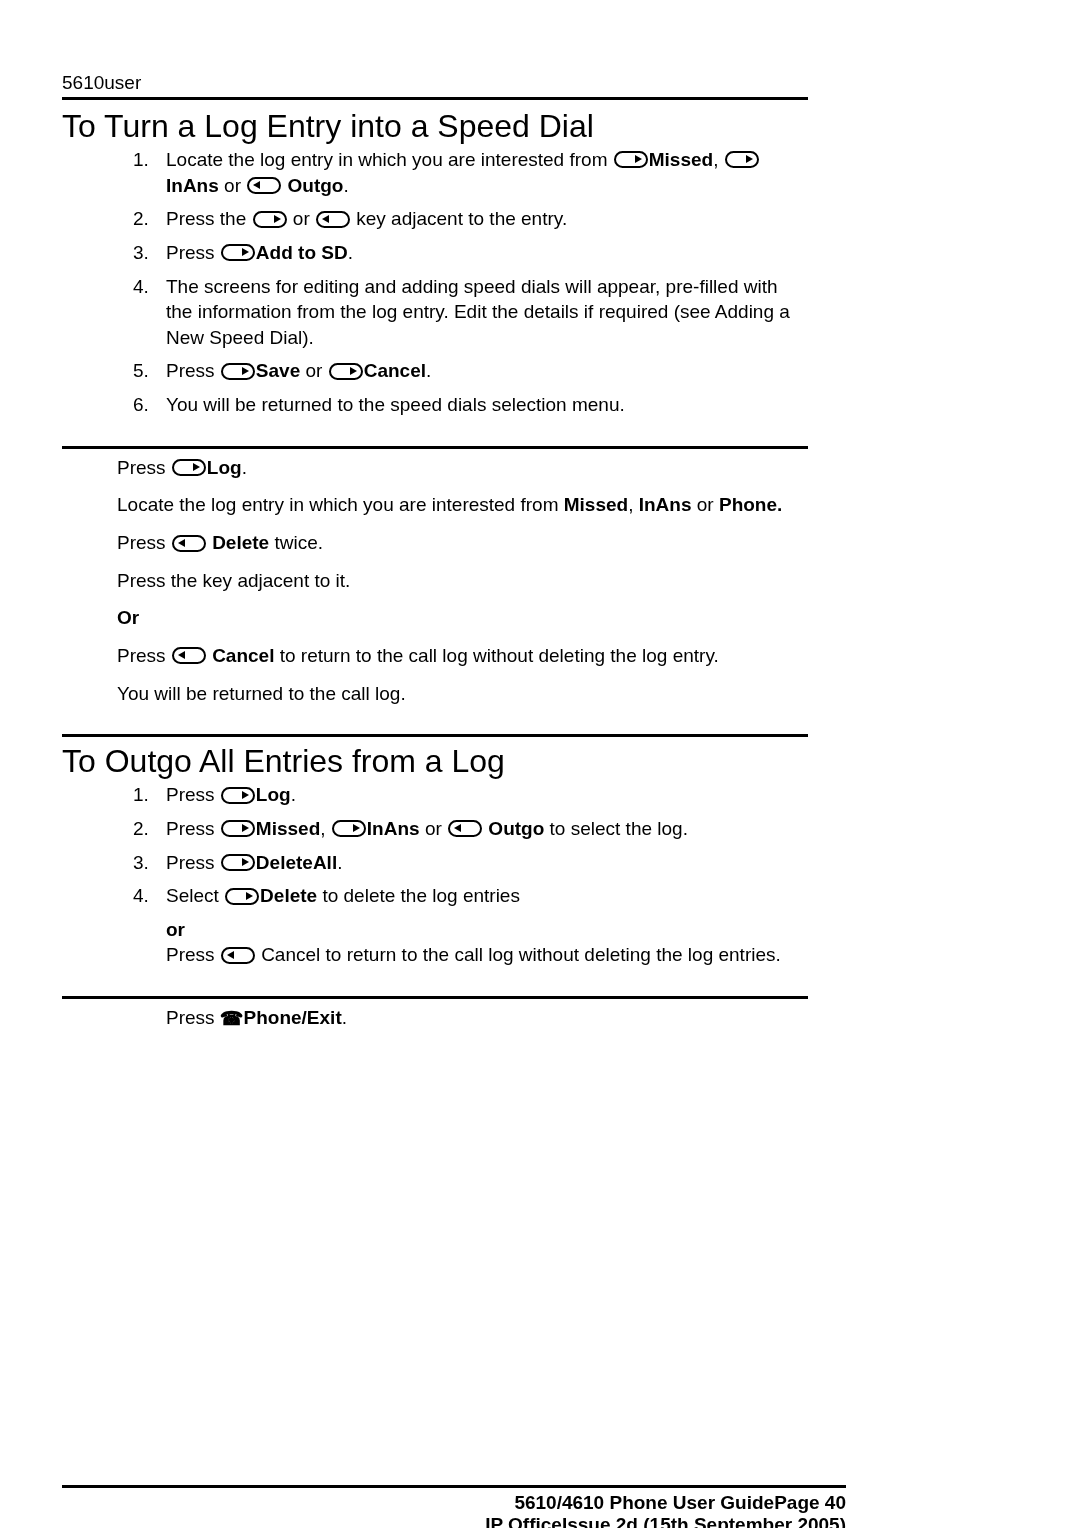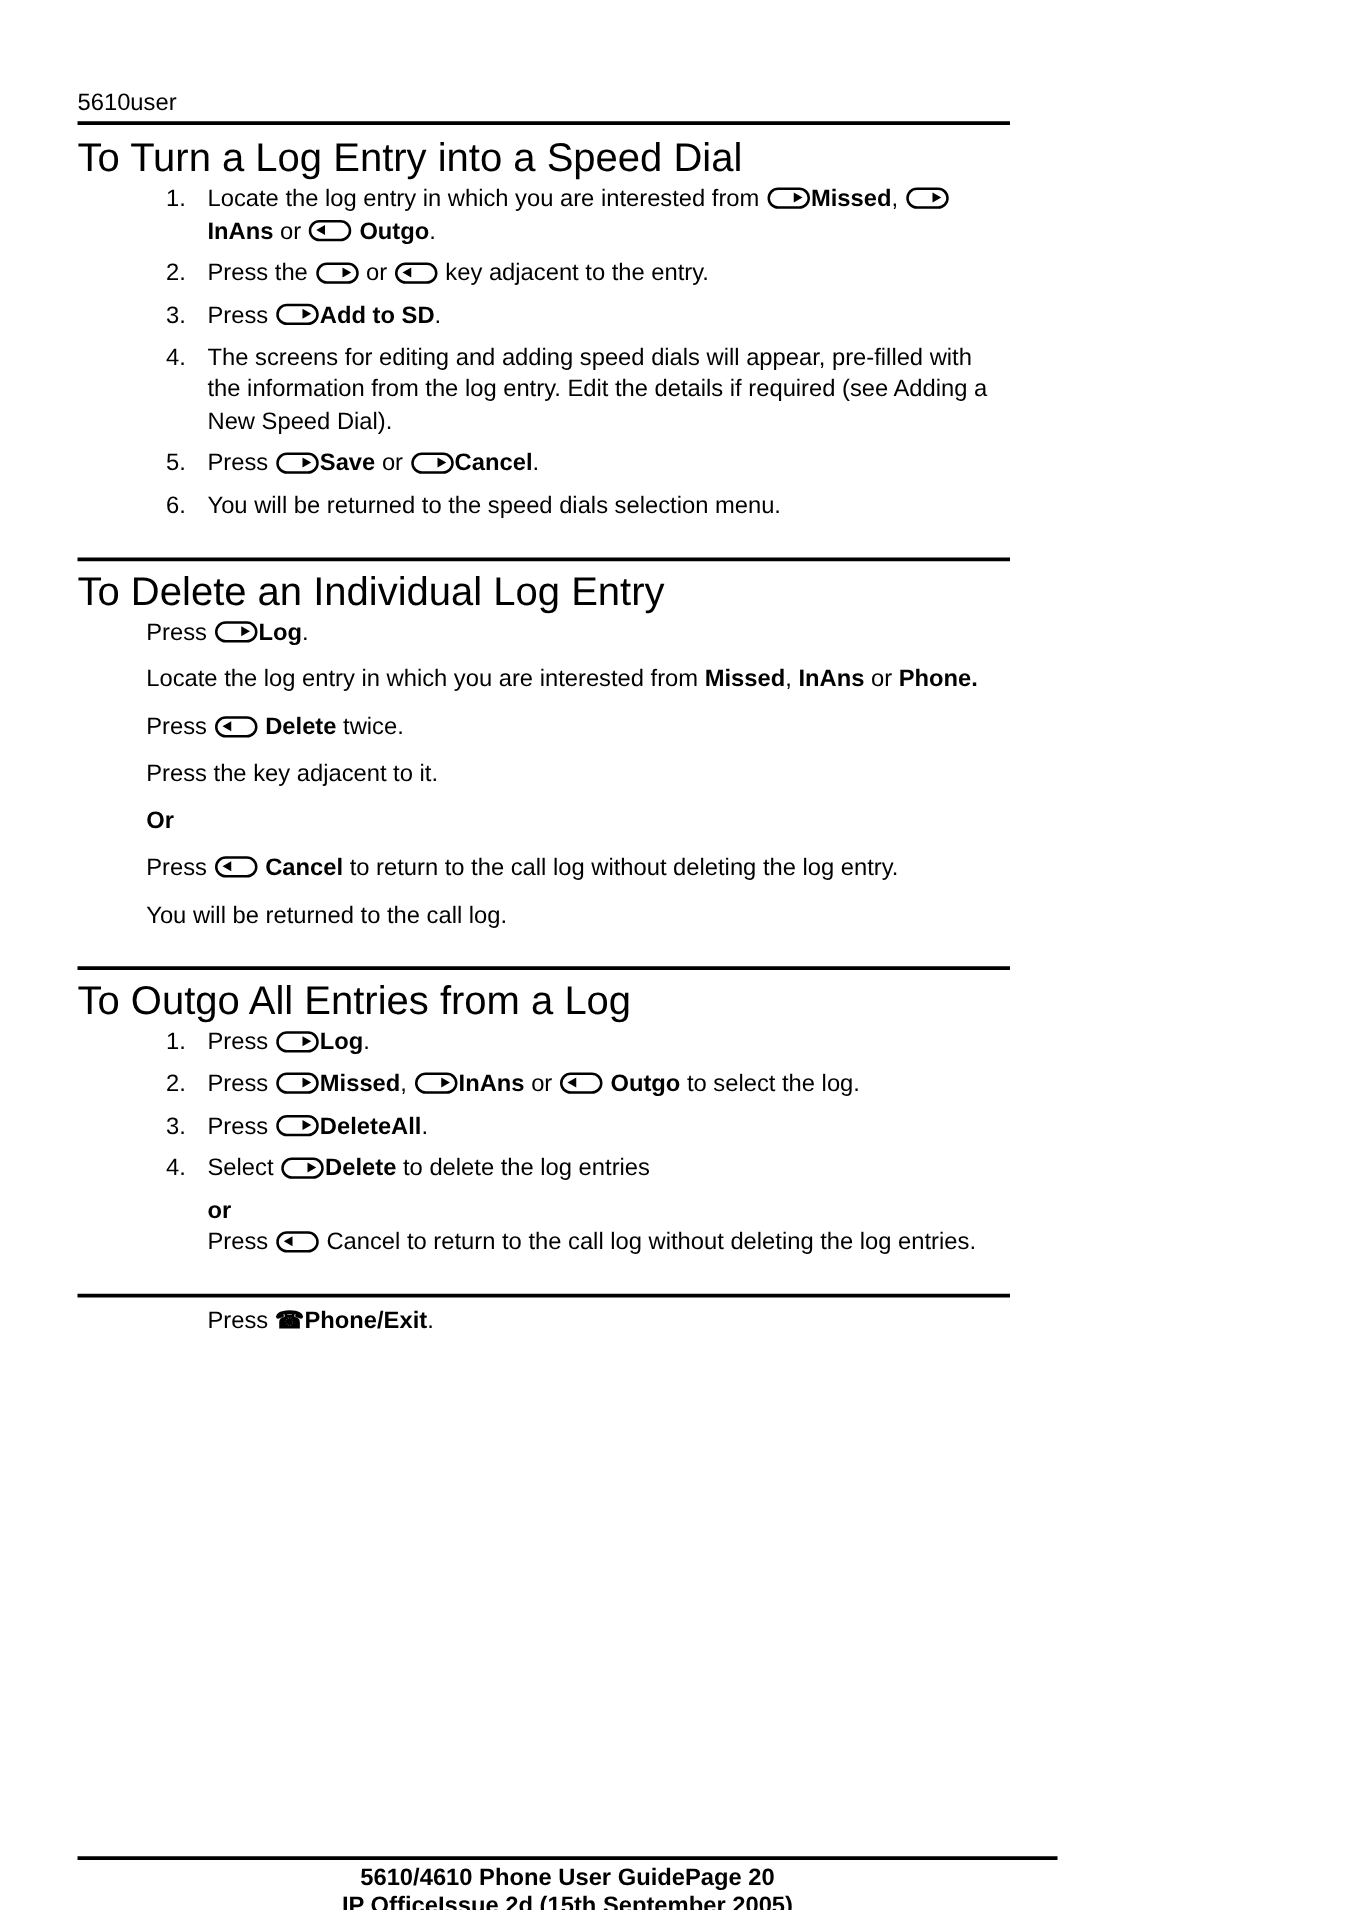--- a/index.html
+++ b/index.html
@@ -104,21 +104,21 @@
     left: 62px;
     right: 62px;
     bottom: 34px;
     border-top: 3px solid #000;
     padding-top: 4px;
     font-size: 19px;
     font-weight: bold;
   }
   .footer-row {
     display: flex;
-    justify-content: center;
+    justify-content: flex-end;
   }
   ol.steps li::marker { font-size: 19px; }
 </style>
 </head>
 <body>
 
 <div class="page">
 
   <div class="running-head">5610user</div>
 
@@ -139,21 +139,20 @@
     <li>
       <span>Press </span><span class="sk right"></span><span class="b">Save</span><span> or </span><span class="sk right"></span><span class="b">Cancel</span><span>.</span>
     </li>
     <li>
       <span>You will be returned to the speed dials selection menu.</span>
     </li>
   </ol>
 
   <hr class="separator">
 
-  <h2 class="section-title">To Delete an Individual Log Entry</h2>
   <div class="indent-block">
     <p><span>Press </span><span class="sk right"></span><span class="b">Log</span><span>.</span></p>
     <p><span>Locate the log entry in which you are interested from </span><span class="b">Missed</span><span>, </span><span class="b">InAns</span><span> or  </span><span class="b">Phone.</span></p>
     <p><span>Press </span><span class="sk left"></span><span class="b"> Delete</span><span> twice.</span></p>
     <p>Press the key adjacent to it.</p>
     <p class="b">Or</p>
     <p><span>Press </span><span class="sk left"></span><span class="b"> Cancel</span><span> to return to the call log without deleting the log entry.</span></p>
     <p>You will be returned to the call log.</p>
   </div>
 
@@ -181,21 +180,21 @@
 
   <hr class="separator">
 
   <div class="indent-step4">
     <span>Press </span><span class="phone-ico">☎</span><span class="b">Phone/Exit</span><span>.</span>
   </div>
 
   <div class="footer">
     <div class="footer-row">
       <span>5610/4610 Phone User Guide</span>
-      <span>Page 20</span>
+      <span>Page 40</span>
     </div>
     <div class="footer-row">
       <span>IP Office</span>
       <span>Issue 2d (15th September 2005)</span>
     </div>
   </div>
 
 </div>
 
 </body></html>

